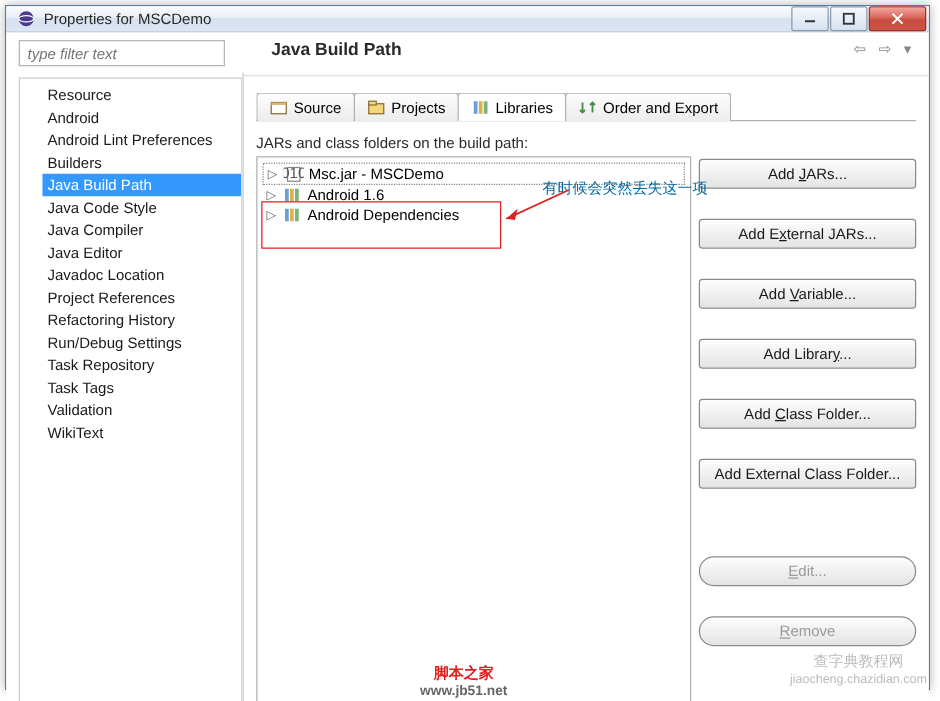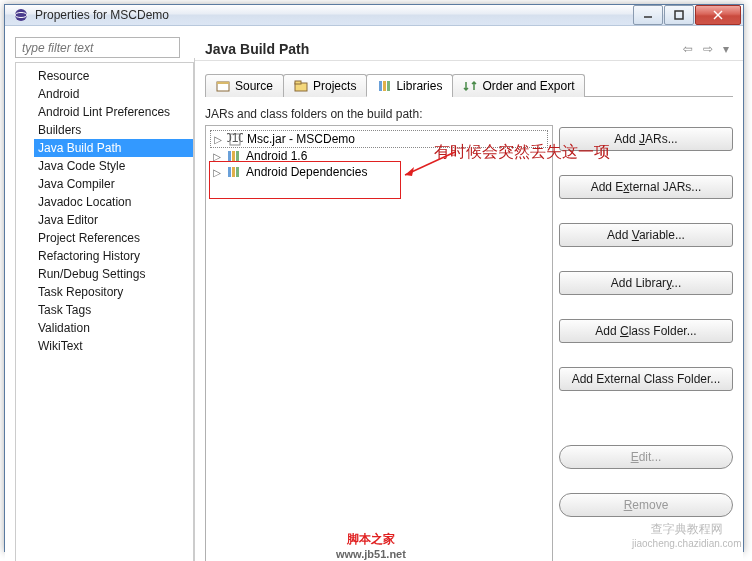--- a/index.html
+++ b/index.html
@@ -10,21 +10,21 @@
 .titlebar { height: 28px; background: linear-gradient(#fdfdfe, #e8edf5 45%, #d6e0ee 50%, #dce6f4); display: flex; align-items: center; padding: 0 2px 0 8px; border-bottom: 1px solid #b8c8dc; }
 .titlebar .icon { width: 16px; height: 16px; margin-right: 6px; }
 .titlebar .title { flex: 1; color: #2a2a2a; }
 .winbtns { display: flex; gap: 0; }
 .winbtn { width: 30px; height: 20px; border: 1px solid #8a9bb0; background: linear-gradient(#f5f8fc, #d6e2f0); border-radius: 2px; margin-left: 1px; display: flex; align-items: center; justify-content: center; cursor: pointer; }
 .winbtn.close { width: 46px; background: linear-gradient(#f0a7a0, #d9655a 45%, #c94a3e 55%, #ce5448); border-color: #a03028; }
 .winbtn svg { width: 10px; height: 10px; }
 
 .body { flex: 1; display: flex; flex-direction: column; background: #fff; }
 
-.top-row { display: flex; height: 32px; align-items: flex-end; }
+.top-row { display: flex; height: 32px; align-items: flex-start; gap: 12px; }
 .filter-wrap { width: 190px; padding: 6px 8px 0 10px; }
 .filter-input { width: 165px; height: 21px; border: 1px solid #b5b5b5; padding: 2px 6px; color: #777; font-style: italic; }
 .heading-wrap { flex: 1; display: flex; align-items: center; padding: 4px 10px 0 10px; }
 .heading { font-size: 14px; font-weight: 600; color: #2a2a2a; flex: 1; }
 .nav-icons { display: flex; gap: 2px; align-items: center; color: #888; }
 .nav-icons span { padding: 2px 4px; cursor: pointer; }
 
 .main { flex: 1; display: flex; }
 
 .sidebar { width: 190px; border-right: 1px solid #ccc; display: flex; flex-direction: column; }
@@ -56,21 +56,21 @@
 .btn { height: 24px; border: 1px solid #8a8a8a; border-radius: 3px; background: linear-gradient(#fdfdfd,#e4e4e4); cursor: pointer; color: #1a1a1a; }
 .btn:disabled { color: #9a9a9a; cursor: default; border-radius: 12px; }
 .btn .ul { text-decoration: underline; }
 .btn.primary { box-shadow: 0 0 0 1px #7eb4ea inset, 0 0 3px #7eb4ea; }
 
 .footer { height: 44px; border-top: 1px solid #ccc; display: flex; align-items: center; padding: 0 14px; background: #f5f5f5; }
 .help { width: 24px; height: 24px; border: 1px solid #b0b0b0; border-radius: 12px; display: flex; align-items: center; justify-content: center; color: #5a7ab4; font-weight: bold; font-size: 14px; cursor: pointer; background: linear-gradient(#fff,#e8e8e8); }
 .footer .spacer { flex: 1; }
 .footer .btn { width: 76px; margin-left: 8px; }
 
-.annot-text { position: absolute; color: #b91c1c; font-size: 16px; }
+.annot-text { position: absolute; color: #0369a1; font-size: 12px; }
 .annot-arrow { position: absolute; }
 .watermark1 { position: absolute; color: #e02020; font-size: 16px; font-weight: bold; text-align: center; margin-top: 15px; }
 .watermark1 .sub { font-size: 11px; color: #666; display: block; }
 .watermark2 { position: absolute; color: #bbb; font-size: 14px; text-align: center; }
 .watermark2 .sub { font-size: 10px; display: block; }
 </style>
 </head>
 <body>
 
 <div class="window">
@@ -120,22 +120,22 @@
     <div class="main">
       <div class="sidebar">
         <div class="tree" id="side-tree">
             <div class="tree-item">Resource</div>
             <div class="tree-item">Android</div>
             <div class="tree-item">Android Lint Preferences</div>
             <div class="tree-item">Builders</div>
             <div class="tree-item selected">Java Build Path</div>
             <div class="tree-item">Java Code Style</div>
             <div class="tree-item">Java Compiler</div>
+            <div class="tree-item">Java Editor</div>
             <div class="tree-item">Javadoc Location</div>
-            <div class="tree-item">Java Editor</div>
             <div class="tree-item">Project References</div>
             <div class="tree-item">Refactoring History</div>
             <div class="tree-item">Run/Debug Settings</div>
             <div class="tree-item">Task Repository</div>
             <div class="tree-item">Task Tags</div>
             <div class="tree-item">Validation</div>
             <div class="tree-item">WikiText</div>
           </div>
         <div class="hscroll">
           <div class="arrow">◂</div>

